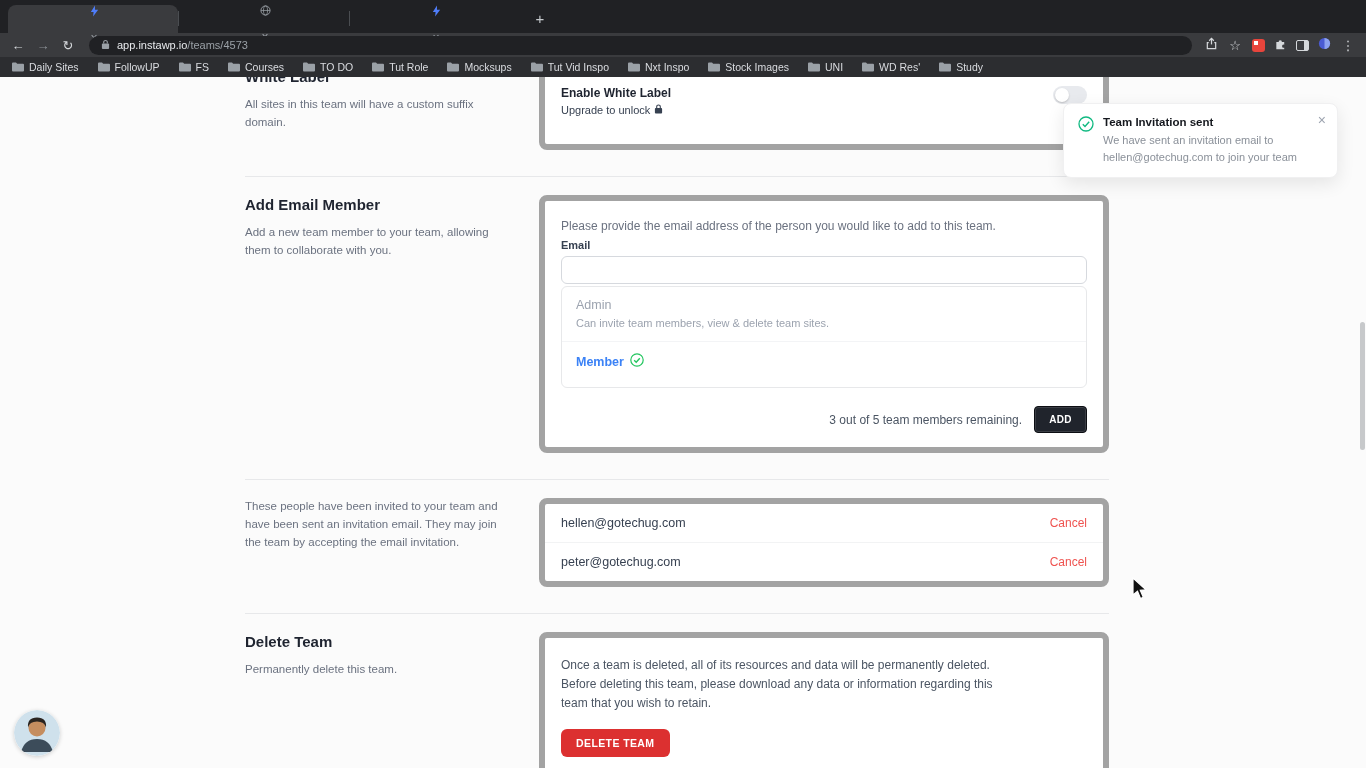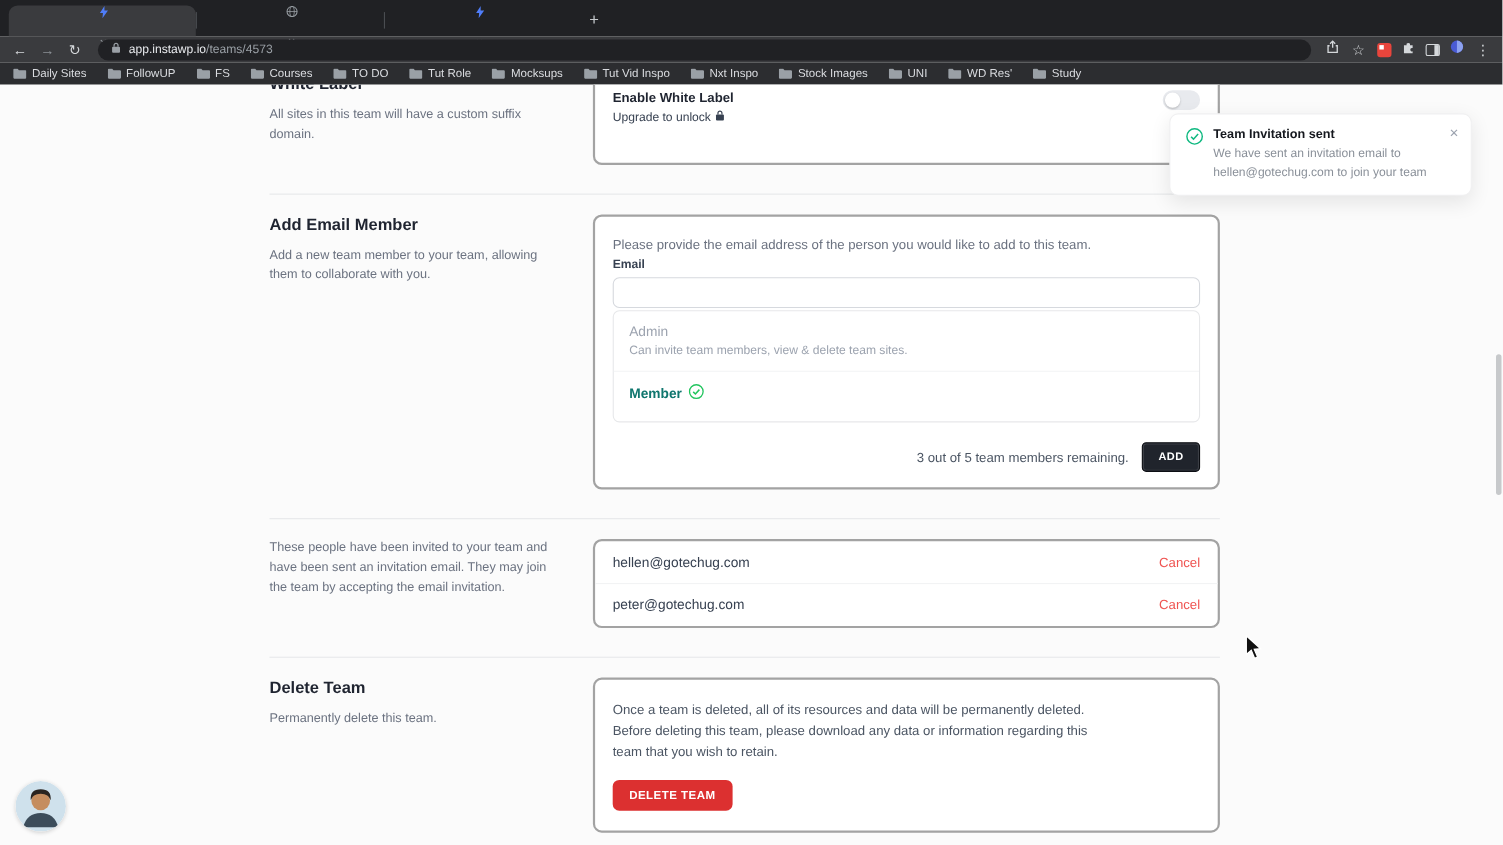--- a/index.html
+++ b/index.html
@@ -35,40 +35,40 @@
 
   
   .page { position:absolute; top:77px; left:0; right:0; bottom:0; background:#fbfbfb; overflow:hidden; }
   .content { width:864px; margin-left:245px; margin-top:-10px; }
   .section { display:flex; }
   .section .left { width:294px; padding-right:28px; }
   .section .right { flex:1; }
   h2.sec-h { font-size:15px; font-weight:600; color:#1f2430; margin-bottom:9px; line-height:20px; }
   .sec-desc { font-size:11.5px; color:#6b7280; line-height:1.55; }
   .divider { height:1px; background:#e7e8ea; margin:26px 0 18px 0; }
-  .card { background:#fff; border:2px solid #a3a3a3; border-radius:8px; }
+  .card { background:#fff; border:6px solid #a3a3a3; border-radius:8px; }
 
   
   .wl-card { height:83px; padding:13px 16px; display:flex; justify-content:space-between; }
   .wl-title { font-size:12px; font-weight:600; color:#1f2430; margin-bottom:4px; }
   .wl-sub { font-size:11px; color:#374151; display:flex; align-items:center; gap:4px; }
   .toggle { width:34px; height:18px; border-radius:9px; background:#e8eaee; position:relative; flex:none; }
   .toggle .knob { position:absolute; left:2px; top:2px; width:14px; height:14px; border-radius:50%;
                   background:#fff; box-shadow:0 1px 2px rgba(0,0,0,.2); }
 
   
   .am-card { padding:18px 16px 14px 16px; }
   .am-intro { font-size:12px; color:#6b7280; margin-bottom:6px; }
   .fld-label { font-size:11px; font-weight:600; color:#374151; margin:6px 0 5px; }
   .txt-input { width:100%; height:28px; border:1px solid #d6d9de; border-radius:6px; background:#fff;
                font-size:12px; padding:0 10px; color:#374151; outline:none; }
   .rolebox { border:1px solid #e7e8ea; border-radius:6px; margin-top:2px; }
   .role-opt { padding:11px 14px 12px; }
   .role-opt + .role-opt { border-top:1px solid #f3f4f6; }
-  .role-name { font-size:12.5px; font-weight:600; color:#0f766e; display:flex; align-items:center; gap:6px; margin-bottom:5px; }
+  .role-name { font-size:12.5px; font-weight:600; color:#3b82f6; display:flex; align-items:center; gap:6px; margin-bottom:5px; }
   .role-name.muted { color:#9ca3af; font-weight:500; }
   .role-desc { font-size:11px; color:#9ca3af; }
   .role-desc.dark { color:#6b7280; }
   .am-footer { display:flex; justify-content:flex-end; align-items:center; gap:12px; margin-top:18px; }
   .remaining { font-size:12px; color:#4b5563; }
   .add-btn { background:#20242c; color:#fff; font-size:10px; font-weight:700; letter-spacing:.4px;
              border:1px solid #0c0e13; border-radius:4px; padding:7px 14px; cursor:pointer;
              box-shadow:inset 0 0 0 1px rgba(255,255,255,.12); font-family:inherit; }
 
   

